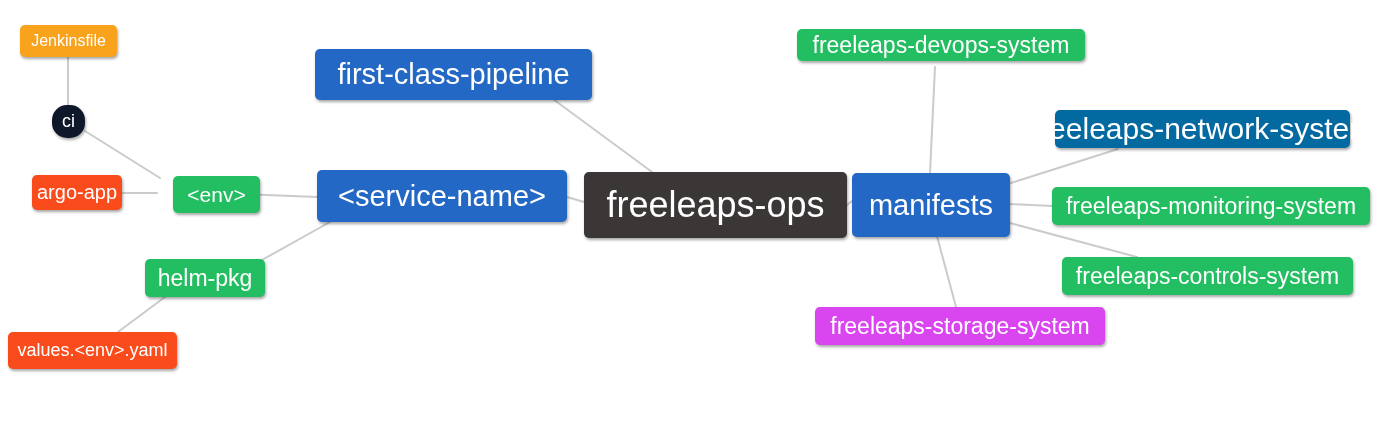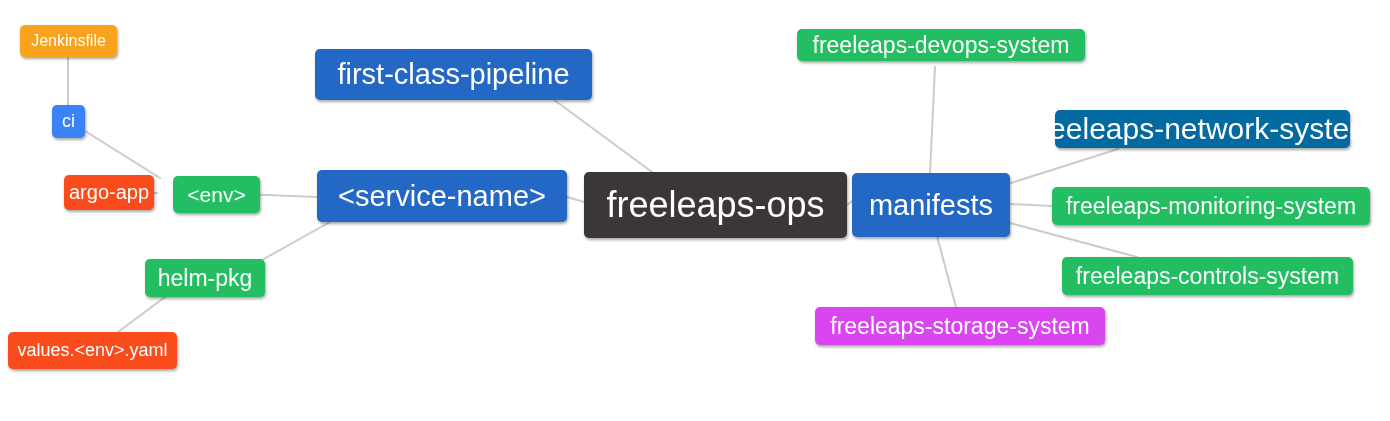--- a/index.html
+++ b/index.html
@@ -58,22 +58,22 @@
     <line x1="165" y1="297" x2="118" y2="332" stroke="#CBCBCB"></line>
     <line x1="847" y1="205" x2="852" y2="201" stroke="#CBCBCB"></line>
     <line x1="930" y1="173" x2="935" y2="67" stroke="#CBCBCB"></line>
     <line x1="1011" y1="183" x2="1118" y2="149" stroke="#CBCBCB"></line>
     <line x1="1010" y1="204" x2="1052" y2="206" stroke="#CBCBCB"></line>
     <line x1="1010" y1="223" x2="1137" y2="257" stroke="#CBCBCB"></line>
     <line x1="934" y1="225" x2="956" y2="307" stroke="#CBCBCB"></line>
   </svg>
 
   <div class="node" style="left: 20px; top: 25px; width: 97px; height: 32px; font-size: 16px; background: rgb(249, 162, 27); color: rgb(255, 255, 255);">Jenkinsfile</div>
-  <div class="node" style="left: 52px; top: 105px; width: 33px; height: 33px; font-size: 18px; background: #3b82f6; color: rgb(255, 255, 255);">ci</div>
-  <div class="node" style="left: 32px; top: 175px; width: 90px; height: 35px; font-size: 20px; background: rgb(249, 75, 28); color: rgb(255, 255, 255); margin-left: 32px;">argo-app</div>
+  <div class="node" style="left: 52px; top: 105px; width: 33px; height: 33px; font-size: 18px; background: #0f172a; color: rgb(255, 255, 255); border-radius: 15px;">ci</div>
+  <div class="node" style="left: 32px; top: 175px; width: 90px; height: 35px; font-size: 20px; background: rgb(249, 75, 28); color: rgb(255, 255, 255);">argo-app</div>
   <div class="node" style="left: 157px; top: 176px; width: 87px; height: 37px; font-size: 21px; background: rgb(35, 190, 98); color: rgb(255, 255, 255); margin-left: 16px;">&lt;env&gt;</div>
   <div class="node" style="left: 145px; top: 259px; width: 120px; height: 38px; font-size: 23px; background: rgb(35, 190, 98); color: rgb(255, 255, 255);">helm-pkg</div>
   <div class="node" style="left: 8px; top: 332px; width: 169px; height: 37px; font-size: 18px; background: rgb(249, 75, 28); color: rgb(255, 255, 255);">values.&lt;env&gt;.yaml</div>
   <div class="node" style="left: 315px; top: 37px; width: 277px; height: 51px; font-size: 29px; background: rgb(35, 104, 196); color: rgb(255, 255, 255); margin-top: 12px;">first-class-pipeline</div>
   <div class="node" style="left: 317px; top: 170px; width: 250px; height: 52px; font-size: 29px; background: rgb(35, 104, 196); color: rgb(255, 255, 255);">&lt;service-name&gt;</div>
   <div class="node" style="left: 584px; top: 172px; width: 263px; height: 66px; font-size: 36px; background: rgb(59, 55, 55); color: rgb(255, 255, 255);">freeleaps-ops</div>
   <div class="node" style="left: 852px; top: 173px; width: 158px; height: 64px; font-size: 29px; background: rgb(35, 104, 196); color: rgb(255, 255, 255);">manifests</div>
   <div class="node" style="left: 797px; top: 29px; width: 288px; height: 32px; font-size: 23px; background: rgb(35, 190, 98); color: rgb(255, 255, 255);">freeleaps-devops-system</div>
   <div class="node" style="left: 1055px; top: 110px; width: 295px; height: 38px; font-size: 30px; background: #0369a1; color: rgb(255, 255, 255);">freeleaps-network-system</div>
   <div class="node" style="left: 1052px; top: 187px; width: 318px; height: 38px; font-size: 23px; background: rgb(35, 190, 98); color: rgb(255, 255, 255); text-align: center;">freeleaps-monitoring-system</div>

